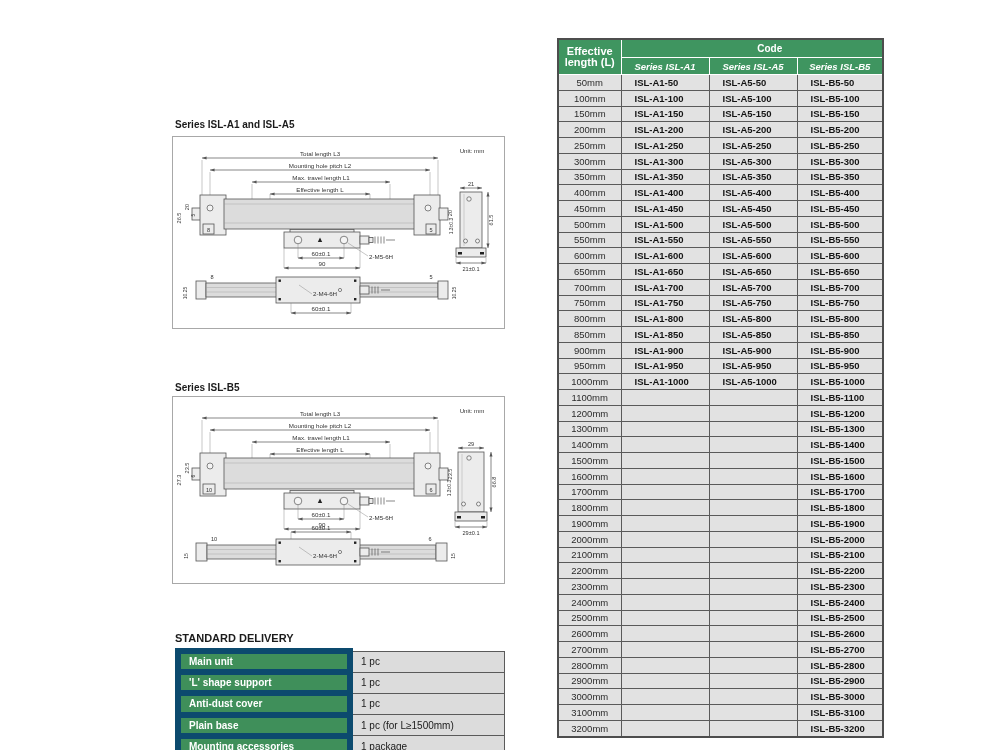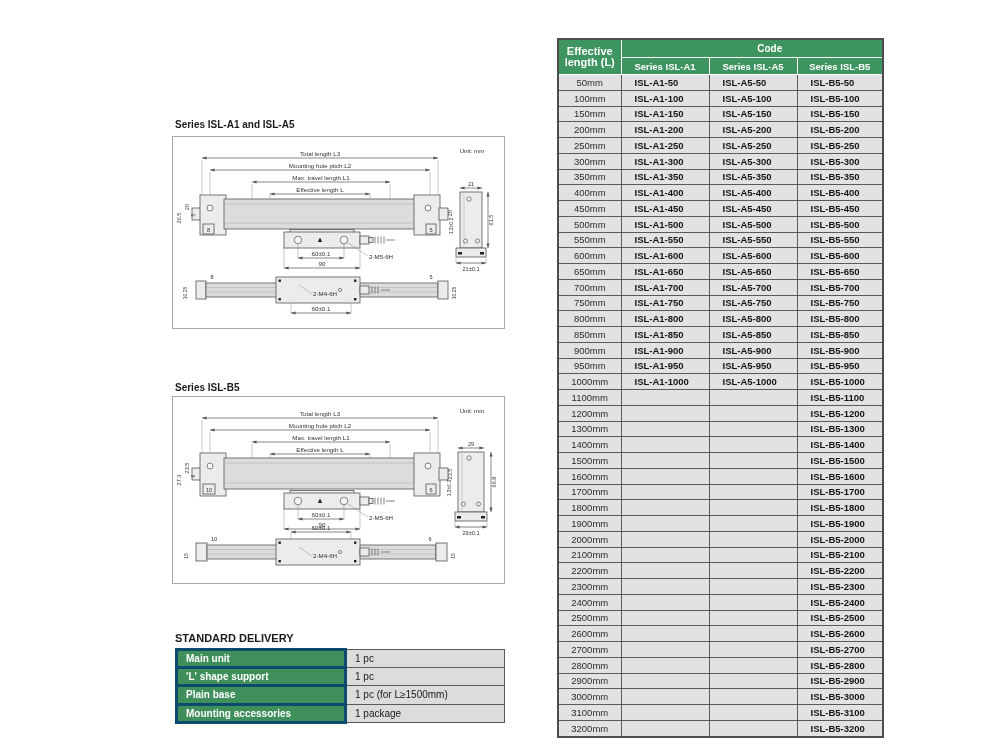--- a/index.html
+++ b/index.html
@@ -14,37 +14,37 @@
   table.codes{
     position:absolute;left:557px;top:38px;width:325px;height:700px;
     border-collapse:collapse;table-layout:fixed;border:2px solid #4d4d4d;
   }
   table.codes th{
     background:var(--green,#3f9560);color:#ffffff;font-weight:bold;
     border:1px solid #ffffff;padding:0;text-align:center;
   }
   table.codes th.eff{font-size:11px;line-height:11px;}
   table.codes th.code-h{font-size:10px;height:17px;padding-left:36px;}
-  table.codes th.series-h{font-size:9.5px;height:16px;}
+  table.codes th.series-h{font-size:9.5px;height:16px;font-style:italic;}
   table.codes td{
     border:1px solid #5a5a5a;background:var(--rowbg,#e2e2e2);
     padding:0;font-size:9.5px;color:#2b2b2b;overflow:hidden;white-space:nowrap;
   }
   table.codes td.len{text-align:center;}
   table.codes td.code{font-weight:bold;color:#141414;padding-left:13px;text-align:left;}
 
   
   table.delivery{
     position:absolute;left:175px;top:648px;width:330px;
     border-collapse:collapse;table-layout:fixed;border:1.5px solid #4d4d4d;
   }
   table.delivery td{padding:0 0 0 8px;height:15.2px;font-size:10px;white-space:nowrap;overflow:hidden;}
   table.delivery td.item{
     background:var(--green2,#3f8f5a);color:#ffffff;font-weight:bold;
-    border:3px solid #0c4a6e;width:158px;
+    border:6px solid #0c4a6e;width:158px;
   }
   table.delivery td.qty{
     background:var(--qtybg,#dcdcdc);color:#1a1a1a;border:1px solid #5a5a5a;margin-left:44px;
   }
 
   
   .dsvg text{fill:#333;font-family:"Liberation Sans",sans-serif;}
   .t6{font-size:6.2px;} .t55{font-size:5.6px;} .t5{font-size:5px;}
   .dl{stroke:#555;stroke-width:0.7;fill:none;}
   .ext{stroke:#828282;stroke-width:0.45;fill:none;}
@@ -324,20 +324,24 @@
   <tbody>
     <tr>
       <td class="item">Main unit</td>
       <td class="qty">1 pc</td>
     </tr>
     <tr>
       <td class="item">'L' shape support</td>
       <td class="qty">1 pc</td>
     </tr>
     <tr>
+      <td class="item">Anti-dust cover</td>
+      <td class="qty">1 pc</td>
+    </tr>
+    <tr>
       <td class="item">Plain base</td>
       <td class="qty">1 pc (for L≥1500mm)</td>
     </tr>
     <tr>
       <td class="item">Mounting accessories</td>
       <td class="qty">1 package</td>
     </tr>
   </tbody>
 </table>
 

